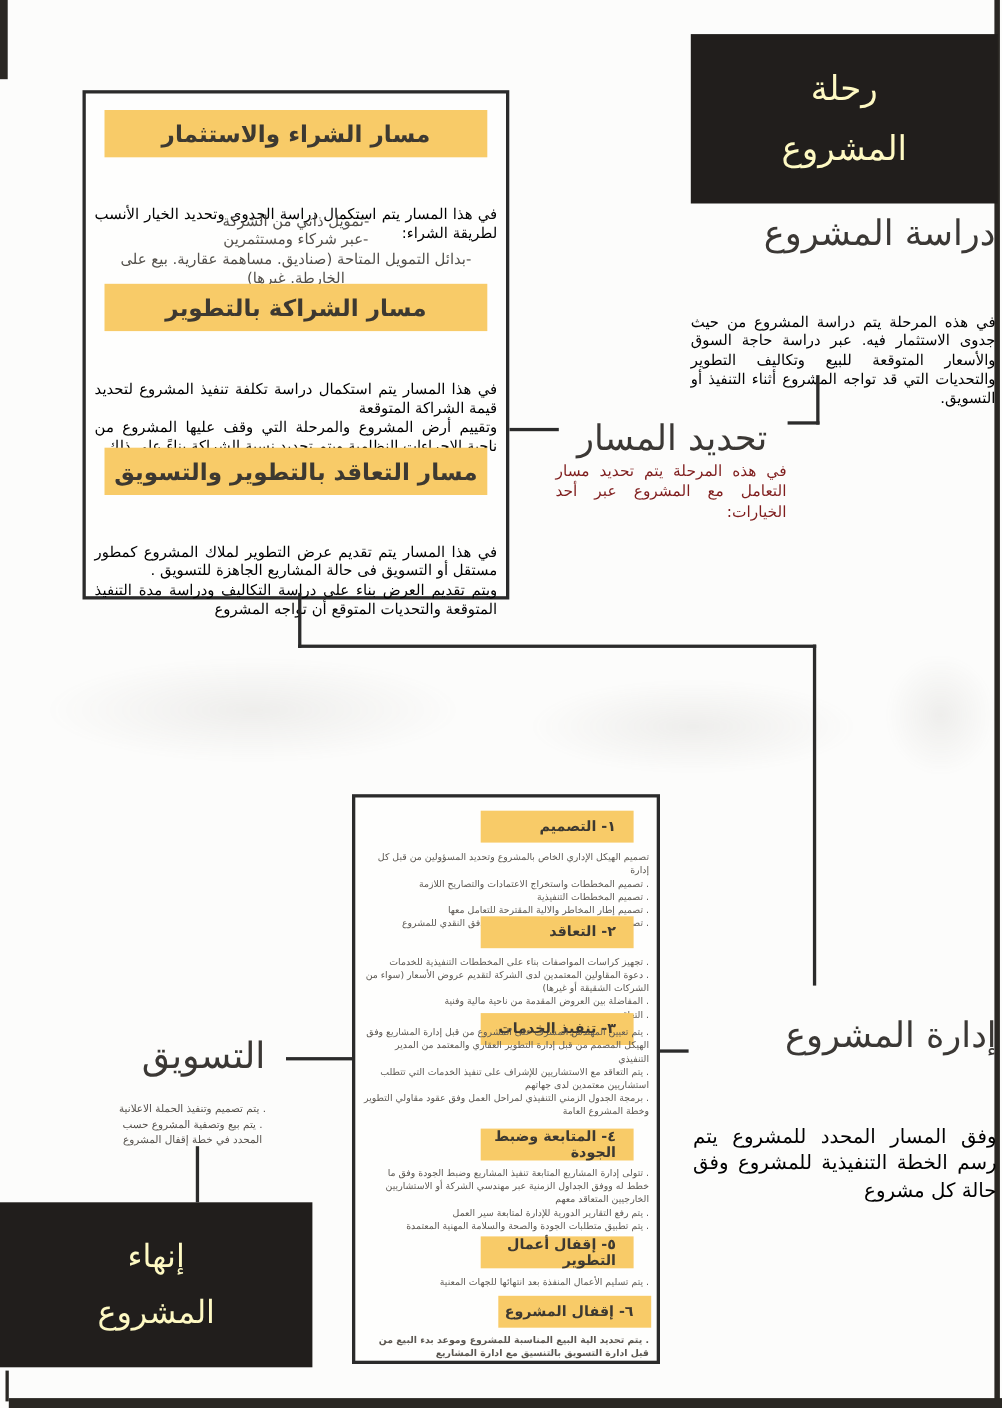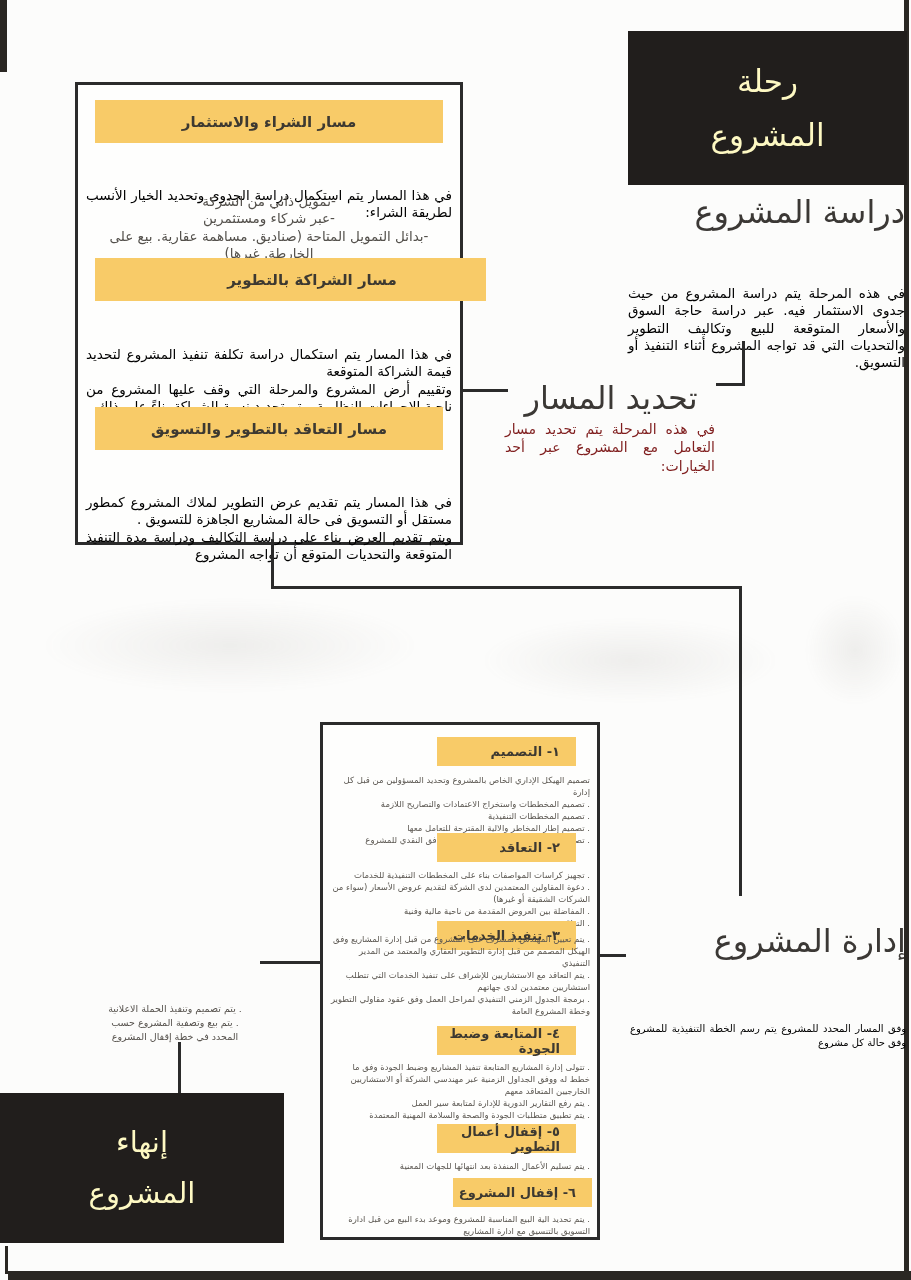--- a/index.html
+++ b/index.html
@@ -16,21 +16,21 @@
   .black-panel .bp-line{font-size:31px;letter-spacing:1px;line-height:1.75;}
   
   .big-heading{font-size:32px;font-weight:normal;color:#3b3835;line-height:1.2;}
   
   .para{font-size:13.5px;line-height:1.28;color:#000000;text-align:justify;text-align-last:right;margin-top:36px;}
   .para-sm{font-size:14px;line-height:1.32;color:#7f1d1d;text-align:justify;text-align-last:right;}
   
   .wbox{background:#fefefd;border:3px solid #2b2b2b;}
   
   .yhead{background:#f8cb68;display:flex;align-items:center;justify-content:center;
-    font-size:15px;font-weight:bold;color:#3d3931;}
+    font-size:21px;font-weight:bold;color:#3d3931;}
   
   .yhead-sm{background:#f8cb68;display:flex;align-items:center;
     font-size:13px;font-weight:bold;color:#3d3931;padding-right:16px;box-sizing:border-box;}
   .stage-body{font-size:8.5px;line-height:1.42;color:#5b5751;text-align:right;}
   
   .line{background:#2b2b2b;}
   .edge{background:#2a2723;}
   .smudge{position:absolute;background:radial-gradient(ellipse,rgba(120,115,108,0.10),rgba(120,115,108,0) 70%);filter:blur(2px);}
 </style>
 </head>
@@ -64,21 +64,21 @@
   <div class="abs wbox" style="left:75px;top:82px;width:382px;height:457px;"></div>
 
   <div class="abs yhead" style="left:95px;top:100px;width:348px;height:43px;">
     <span>مسار الشراء والاستثمار</span>
   </div>
   <div class="abs para" style="left:86px;top:151px;width:366px;">في هذا المسار يتم استكمال دراسة الجدوى وتحديد الخيار الأنسب لطريقة الشراء:</div>
   <div class="abs preline" style="left:86px;top:193px;width:366px;font-size:13.5px;line-height:1.28;color:#53504b;text-align:center;">-تمويل ذاتي من الشركة
 -عبر شركاء ومستثمرين
 -بدائل التمويل المتاحة (صناديق. مساهمة عقارية. بيع على الخارطة. غيرها)</div>
 
-  <div class="abs yhead" style="left:95px;top:258px;width:348px;height:43px;padding-left:43px;">
+  <div class="abs yhead" style="left:95px;top:258px;width:348px;height:43px;">
     <span>مسار الشراكة بالتطوير</span>
   </div>
   <div class="abs para preline" style="left:86px;top:310px;width:366px;">في هذا المسار يتم استكمال دراسة تكلفة تنفيذ المشروع لتحديد قيمة الشراكة المتوقعة
 وتقييم أرض المشروع والمرحلة التي وقف عليها المشروع من ناحية الإجراءات النظامية ويتم تحديد نسبة الشراكة بناءً على ذلك</div>
 
   <div class="abs yhead" style="left:95px;top:407px;width:348px;height:43px;">
     <span>مسار التعاقد بالتطوير والتسويق</span>
   </div>
   <div class="abs para preline" style="left:86px;top:458px;width:366px;">في هذا المسار يتم تقديم عرض التطوير لملاك المشروع كمطور مستقل أو التسويق فى حالة المشاريع الجاهزة للتسويق .
 ويتم تقديم العرض بناء على دراسة التكاليف ودراسة مدة التنفيذ المتوقعة والتحديات المتوقع أن تواجه المشروع</div>
@@ -121,26 +121,27 @@
 . يتم تطبيق متطلبات الجودة والصحة والسلامة المهنية المعتمدة</div>
 
   <div class="abs yhead-sm" style="left:437px;top:1124px;width:139px;height:29px;">
     <span>٥- إقفال أعمال التطوير</span>
   </div>
   <div class="abs stage-body preline" style="left:330px;top:1160px;width:260px;">. يتم تسليم الأعمال المنفذة بعد انتهائها  للجهات المعنية</div>
 
   <div class="abs yhead-sm" style="left:437px;top:1178px;width:139px;height:29px;margin-left:16px;">
     <span>٦- إقفال المشروع</span>
   </div>
-  <div class="abs stage-body preline" style="left:330px;top:1213px;width:260px;">. يتم تحديد الية البيع المناسبة للمشروع وموعد بدء البيع من قبل ادارة التسويق بالتنسيق مع ادارة المشاريع</div>
+  <div class="abs stage-body preline" style="left:330px;top:1213px;width:260px;font-weight:bold;">. يتم تحديد الية البيع المناسبة للمشروع وموعد بدء البيع من قبل ادارة التسويق بالتنسيق مع ادارة المشاريع</div>
 
   <div class="abs line" style="left:598px;top:954px;width:28px;height:3px;"></div>
   <div class="abs big-heading" style="left:630px;top:922px;width:276px;text-align:right;">إدارة المشروع</div>
-  <div class="abs para" style="left:630px;top:986px;width:276px;font-size:10px;line-height:1.35;">وفق المسار المحدد للمشروع يتم رسم الخطة التنفيذية للمشروع وفق حالة كل مشروع</div>
+  <div class="abs para" style="left:630px;top:986px;width:276px;font-size:18px;line-height:1.35;">وفق المسار المحدد للمشروع يتم رسم الخطة التنفيذية للمشروع وفق حالة كل مشروع</div>
 
+  <div class="abs big-heading" style="left:110px;top:940px;width:150px;text-align:center;font-size:33px;">التسويق</div>
   <div class="abs line" style="left:260px;top:961px;width:60px;height:3px;"></div>
   <div class="abs preline" style="left:85px;top:1002px;width:180px;font-size:9.5px;line-height:1.45;color:#55514c;text-align:center;">. يتم تصميم وتنفيذ الحملة الاعلانية
 . يتم بيع وتصفية المشروع حسب
 المحدد في خطة إقفال المشروع</div>
   <div class="abs line" style="left:178px;top:1042px;width:3px;height:51px;"></div>
 
   <div class="abs black-panel" style="left:0;top:1093px;width:284px;height:150px;">
     <div class="bp-line" style="font-size:29px;">إنهاء</div>
     <div class="bp-line" style="font-size:29px;">المشروع</div>
   </div>

